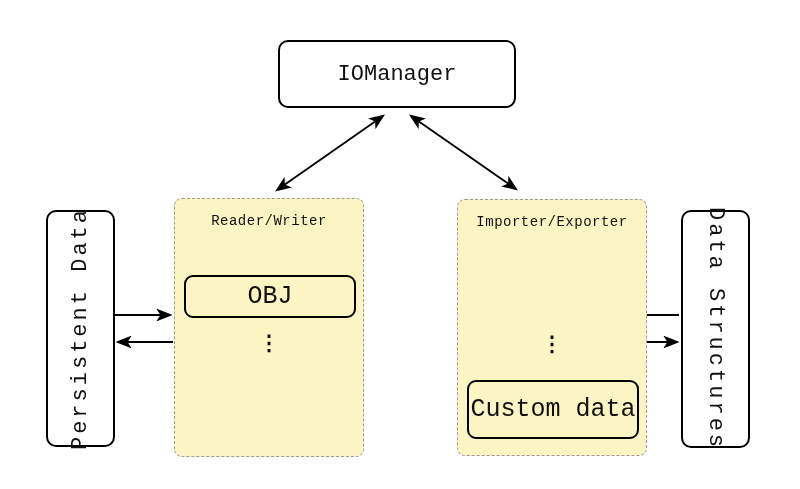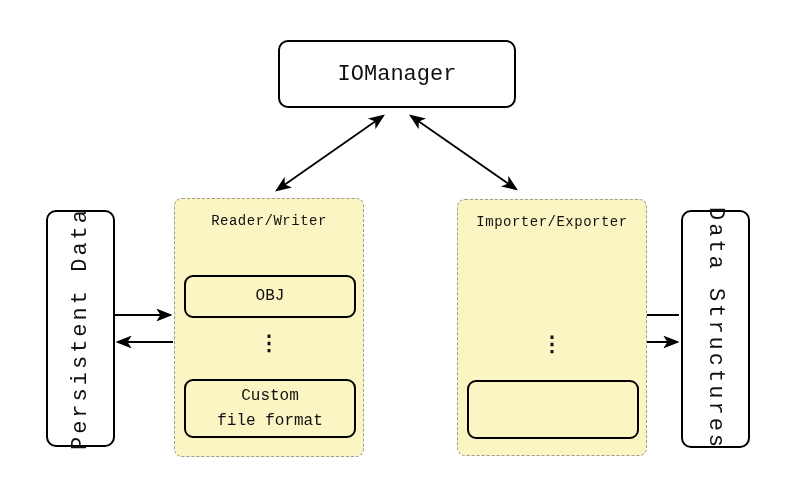--- a/index.html
+++ b/index.html
@@ -25,21 +25,21 @@
   }
   .module-left{left:174px;top:198px;height:259px;}
   .module-right{left:428px;top:199px;height:257px;margin-left:29px;}
   .module-title{
     position:absolute;top:14px;left:0;width:100%;text-align:center;
     font-size:14px;letter-spacing:0.5px;white-space:nowrap;
   }
   .item{
     position:absolute;left:9px;width:172px;background:#fbf5c3;border:2px solid #000000;
     border-radius:9px;box-sizing:border-box;display:flex;flex-direction:column;
-    align-items:center;justify-content:center;font-size:16px;line-height:25px;text-align:center;
+    align-items:center;justify-content:center;font-size:25px;line-height:25px;text-align:center;
   }
   .item-top{top:76px;height:43px;}
   .item-bottom{top:180px;height:59px;}
   .dots{
     position:absolute;top:132px;left:0;width:100%;text-align:center;
     font-size:21px;font-weight:bold;line-height:1.3;
   }
 </style>
 </head>
 <body>
@@ -71,26 +71,23 @@
   <div class="node node-side node-datastruct">
     <span class="vtext-down">Data Structures</span>
   </div>
 
   <div class="module module-left">
     <div class="module-title">Reader/Writer</div>
     <div class="item item-top">
       <span>OBJ</span>
     </div>
     <div class="dots">⋮</div>
-    <div class="item item-bottom">
-      <span>Custom</span>
-      <span>file format</span>
-    </div>
   </div>
 
   <div class="module module-right">
     <div class="module-title">Importer/Exporter</div>
     <div class="dots">⋮</div>
     <div class="item item-bottom">
+      <span>Custom data</span>
     </div>
   </div>
 
 </div>
 
 </body></html>

